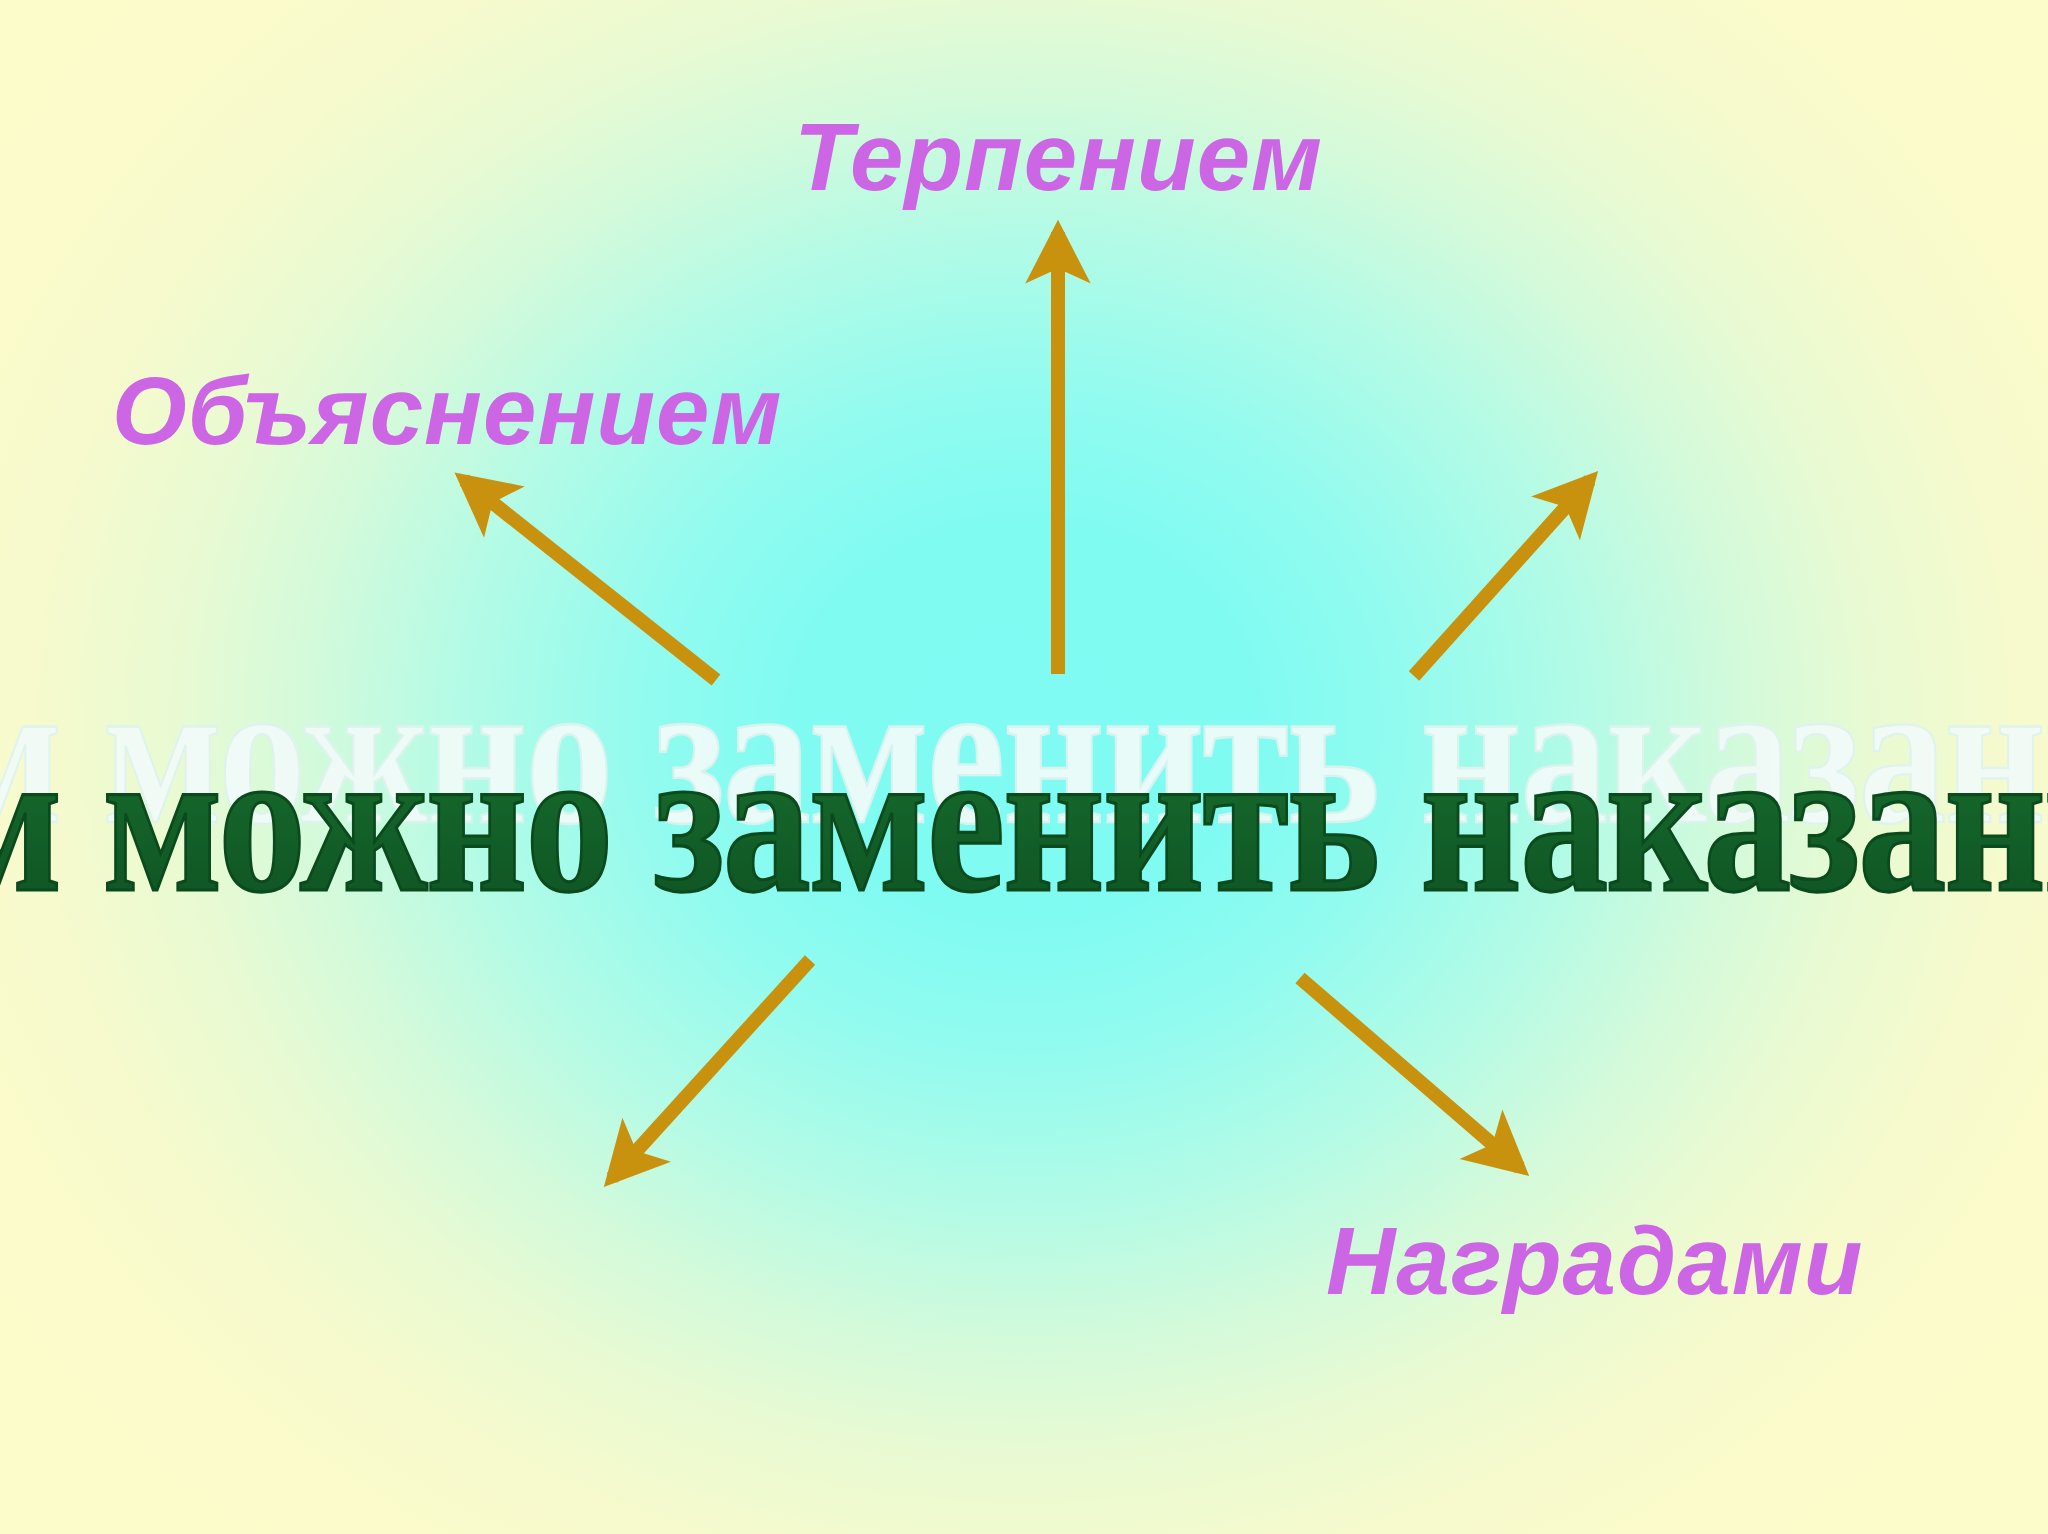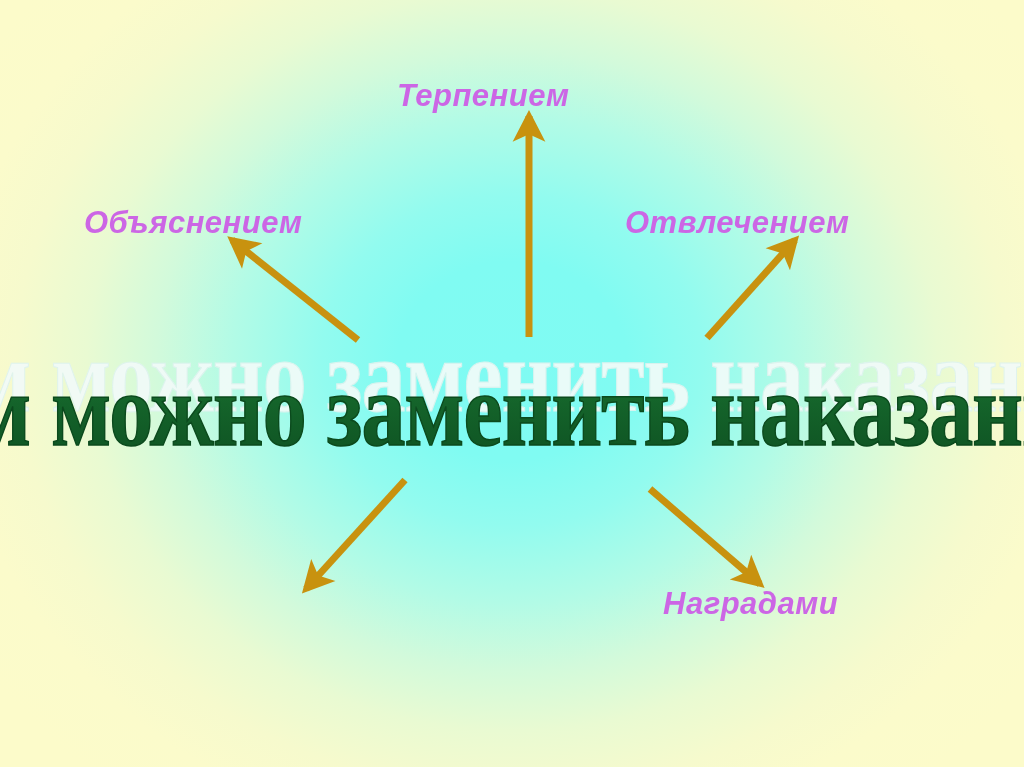--- a/index.html
+++ b/index.html
@@ -37,31 +37,30 @@
     pointer-events: none;
   }
 
   
   .label {
     position: absolute;
     color: #cc66e5;
     font-family: "Liberation Sans", sans-serif;
     font-weight: bold;
     font-style: italic;
-    font-size: 31px;
+    font-size: 48px;
     letter-spacing: 0.5px;
     white-space: nowrap;
     line-height: 1;
-    margin-top: 24px;
   }
   .label-terpeniem     { left: 397px; top: 56px;  }
-  .label-obyasneniem   { left: 84px;  top: 183px; font-style: italic; }
+  .label-obyasneniem   { left: 56px;  top: 183px; font-style: italic; }
   .label-otvlecheniem  { left: 625px; top: 183px; }
   .label-netoroplivost { left: 46px;  top: 598px; }
-  .label-nagradami     { left: 663px; top: 564px; }
+  .label-nagradami     { left: 663px; top: 608px; }
 
   
   #wordart {
     position: absolute;
     left: 0;
     top: 333px;
     width: 1024px;
     height: 145px;
   }
   #wordart svg { display: block; }
@@ -107,18 +106,17 @@
       <text class="wa-main" x="512" y="78" text-anchor="middle" transform="scale(0.845 1) translate(93 0)" fill="#f2fbf9" stroke="#dff3ef" stroke-width="1.2" opacity="0.92">Чем можно заменить наказание?</text>
 
       <text class="wa-main" x="512" y="112" text-anchor="middle" transform="scale(0.845 1) translate(93 0)" fill="url(#greenfill)" stroke="#0b4a1d" stroke-width="1.6">Чем можно заменить наказание?</text>
     </svg>
   </div>
 
   <div class="label label-terpeniem">Терпением</div>
 
   <div class="label label-obyasneniem">Объяснением</div>
 
-  <div class="label label-otvlecheniem">Отвлечением</div>
 
 
   <div class="label label-nagradami">Наградами</div>
 
 </div>
 
 </body></html>

